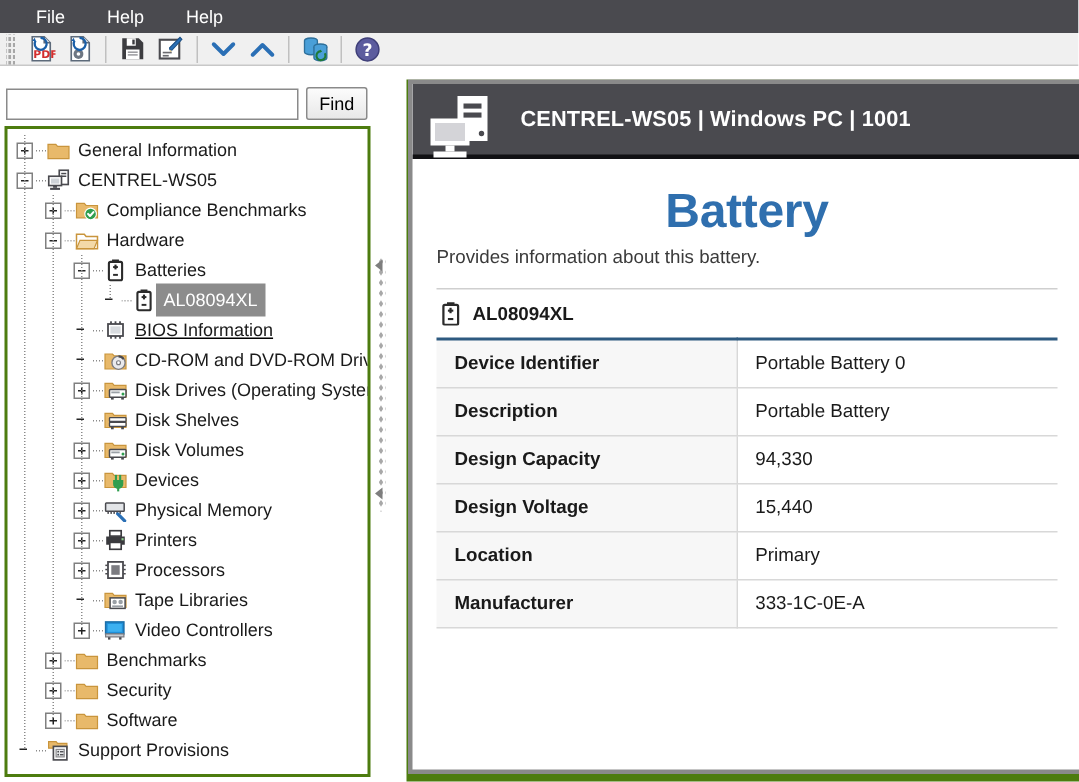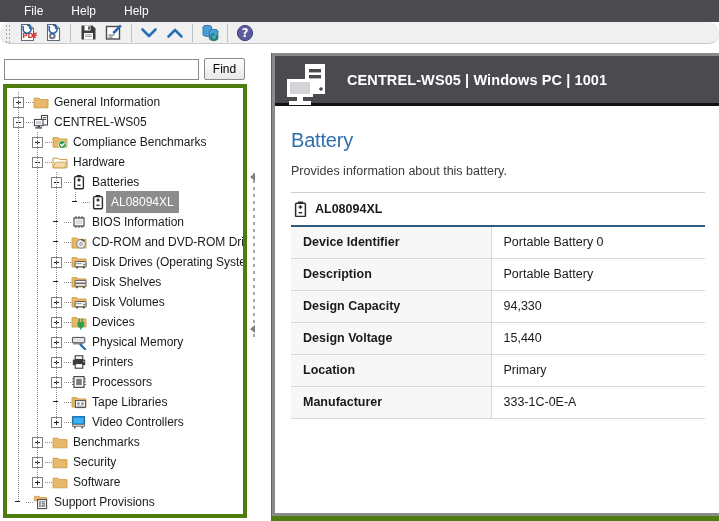--- a/index.html
+++ b/index.html
@@ -30,21 +30,20 @@
   }
 
   
   #toolbar {
     height: 22px;
     background: #f0f0f0;
     border-bottom: 1px solid #c8c8c8;
     display: flex;
     align-items: center;
     padding-left: 4px;
-    border-radius: 10px;
   }
   .tb-grip {
     width: 6px; height: 20px;
     margin-right: 4px;
     background-image: radial-gradient(#9a9a9a 1px, transparent 1px);
     background-size: 3px 4px;
     background-position: 1px 1px;
     opacity: .85;
   }
   .tb-btn {
@@ -98,21 +97,21 @@
     font-family: "Liberation Sans", sans-serif;
     font-size: 12px;
     color: #000;
     cursor: default;
   }
 
   #treebox {
     position: absolute;
     top: 31px; left: 3px;
     width: 244px; height: 434px;
-    border: 4px solid #4d7c0f;
+    border: 2px solid #4d7c0f;
     background: #ffffff;
     overflow: hidden;
   }
   #tree {
     position: relative;
     padding: 4px 0 0 0;
   }
   .trow {
     position: relative;
     height: 20px;
@@ -232,26 +231,27 @@
     margin-left: 72px;
     color: #ffffff;
     font-size: 14.5px;
     font-weight: bold;
     letter-spacing: .1px;
   }
   #pagebody {
     padding: 14px 16px 0 16px;
   }
   #page-title {
-    font-size: 20px;
+    font-size: 32px;
     color: #2f6fae;
-    font-weight: normal;
+    font-weight: bold;
     line-height: 36px;
     margin: 2px 0 6px 0;
     letter-spacing: -0.2px;
+    text-align: center;
   }
   #page-sub {
     font-size: 12.5px;
     color: #3b3b3b;
     margin-bottom: 14px;
   }
   #section-divider {
     height: 1px;
     background: #cfcfcf;
     margin-bottom: 8px;
@@ -455,21 +455,21 @@
             <div class="dotlead"></div>
             <span class="ticon"><svg width="16" height="16" viewBox="0 0 16 16">
                 <rect x="5.7" y="1" width="4.6" height="1.6" fill="#2b2b2b"></rect>
                 <rect x="3.6" y="2.6" width="8.8" height="12.2" rx="1" fill="#ffffff" stroke="#2b2b2b" stroke-width="1.4"></rect>
                 <rect x="7.3" y="4.4" width="1.4" height="3.2" fill="#2b2b2b"></rect>
                 <rect x="6.4" y="5.4" width="3.2" height="1.3" fill="#2b2b2b"></rect>
                 <rect x="6.4" y="10.6" width="3.2" height="1.3" fill="#2b2b2b"></rect>
               </svg></span>
             <span class="tlabel">AL08094XL</span>
           </div>
-          <div class="trow" style="padding-left: 44px;">
+          <div class="trow" style="padding-left: 44px; text-decoration: underline;">
             <div class="expander none"></div>
             <div class="dotlead"></div>
             <span class="ticon"><svg width="16" height="16" viewBox="0 0 16 16">
                 <rect x="3" y="4" width="10" height="8" fill="#ffffff" stroke="#4a4a4f" stroke-width="1.2"></rect>
                 <rect x="4.6" y="5.6" width="6.8" height="4.8" fill="#d9dce0"></rect>
                 <g fill="#4a4a4f">
                   <rect x="4.4" y="2.2" width="1.2" height="1.8"></rect>
                   <rect x="7.4" y="2.2" width="1.2" height="1.8"></rect>
                   <rect x="10.4" y="2.2" width="1.2" height="1.8"></rect>
                   <rect x="4.4" y="12" width="1.2" height="1.8"></rect>

